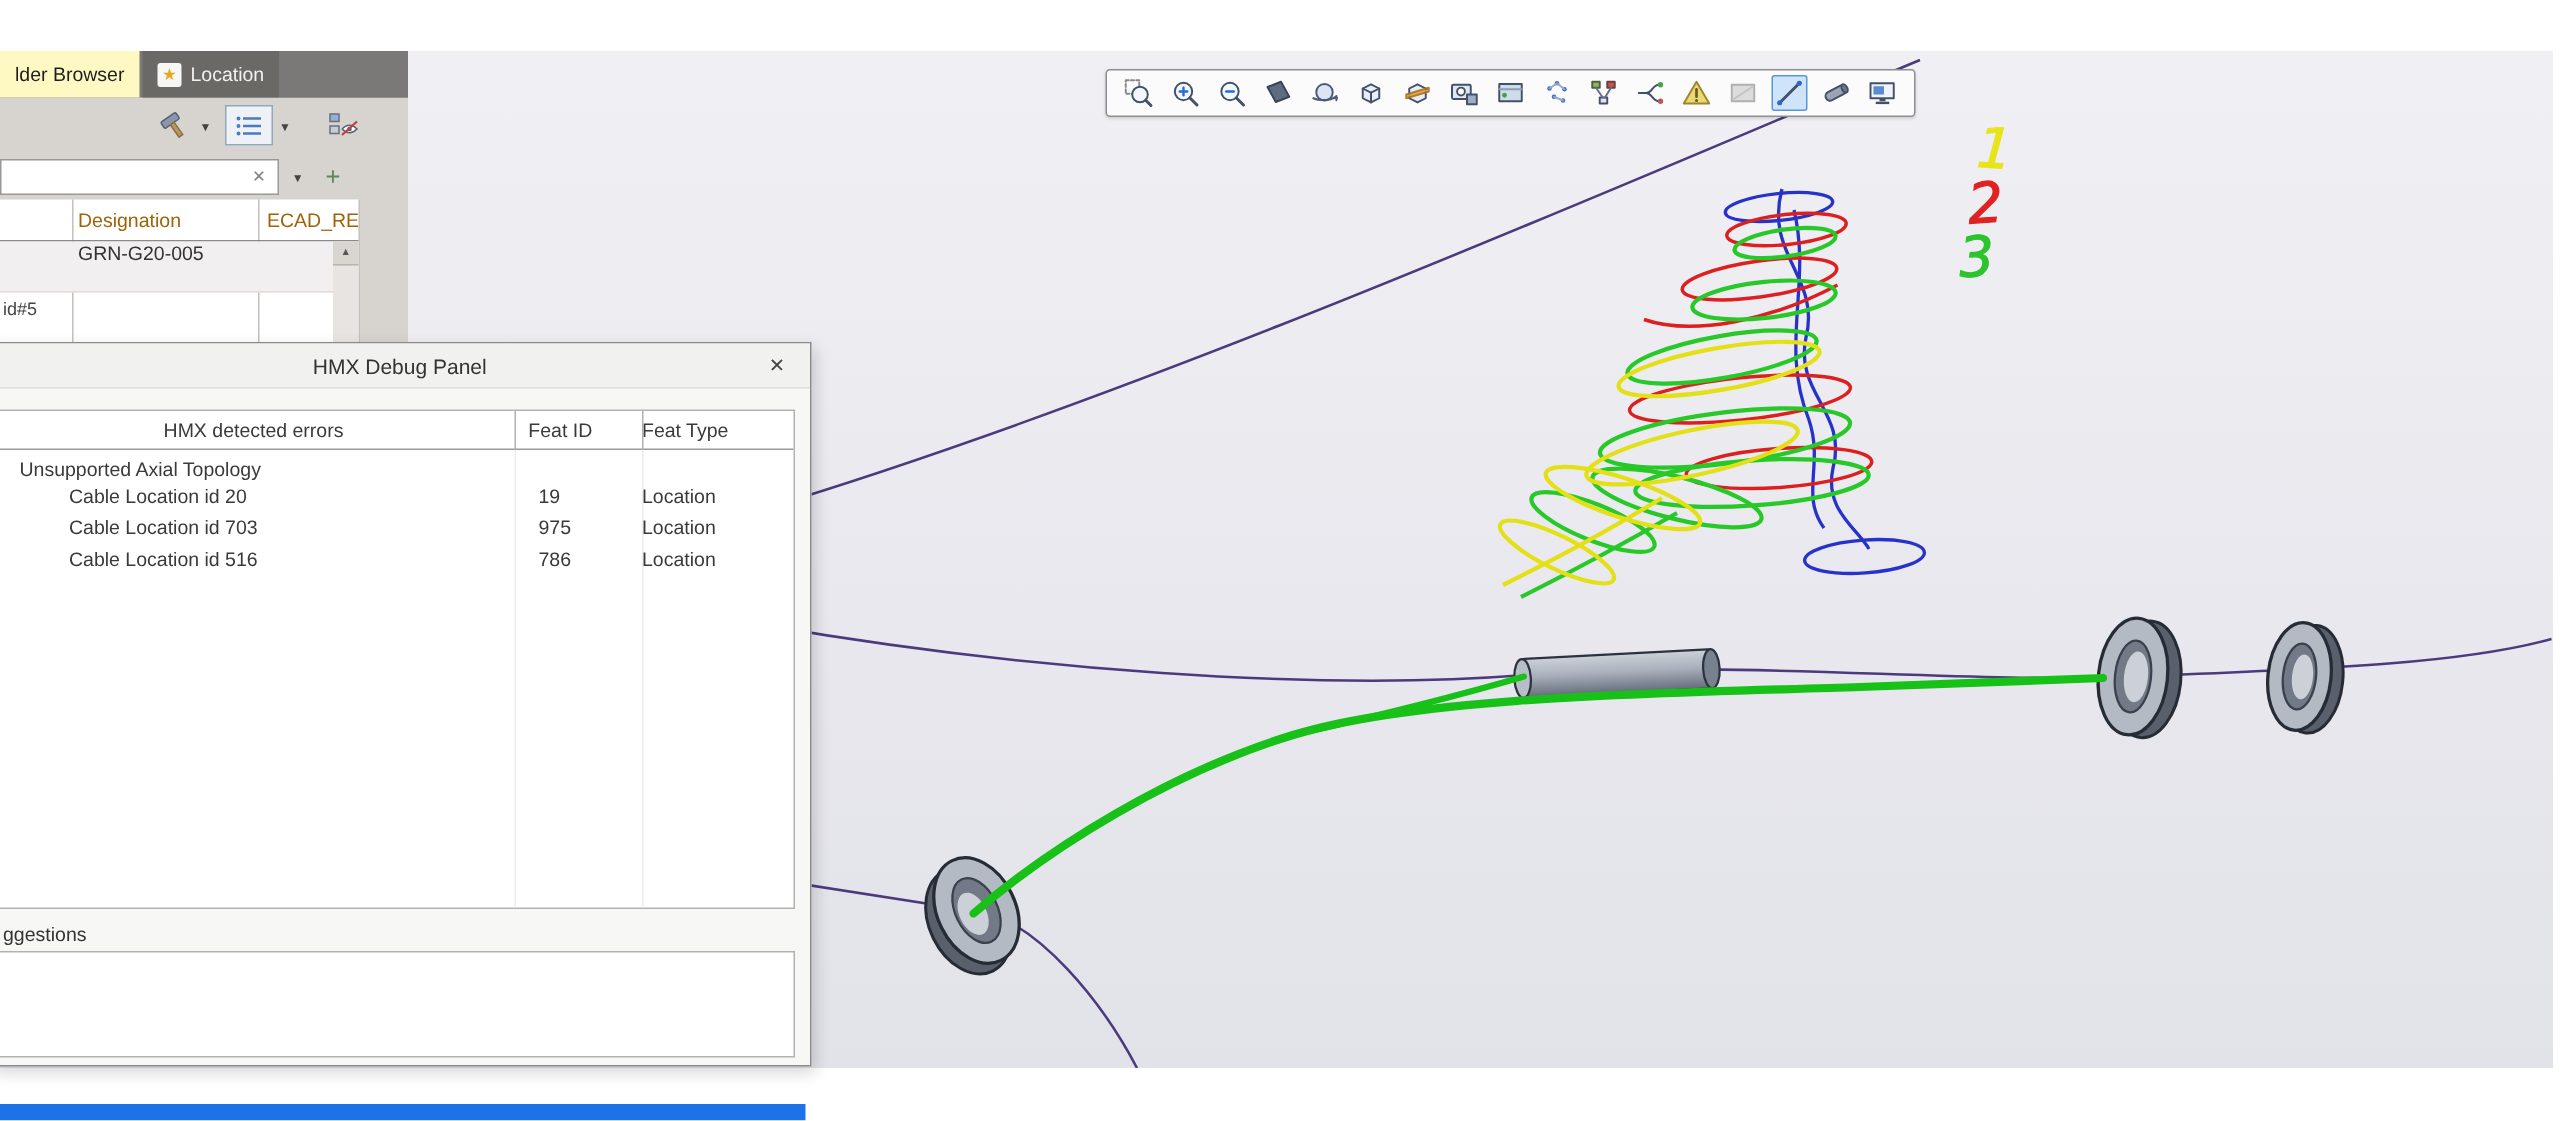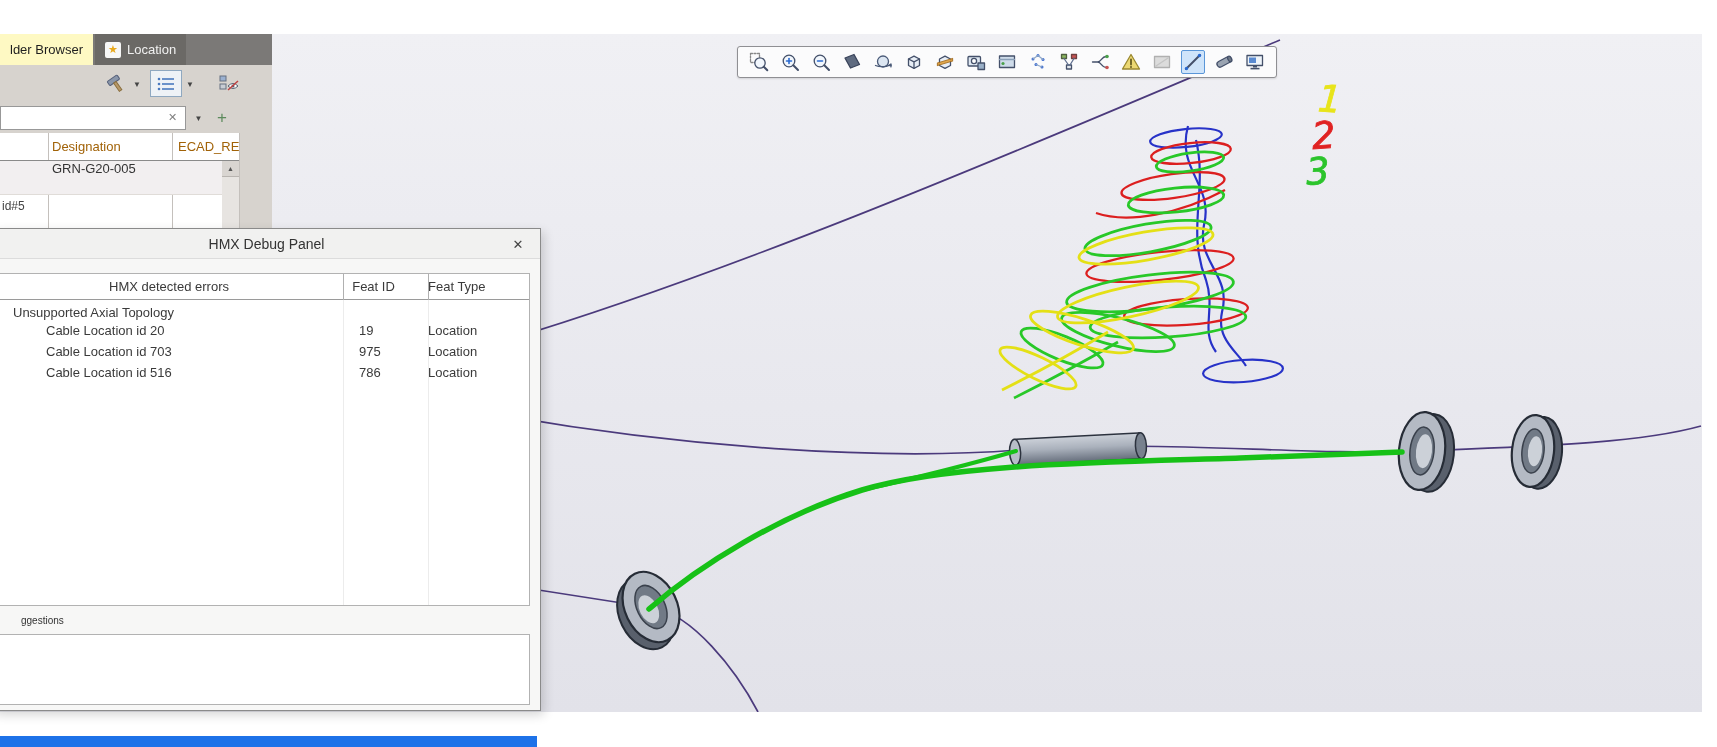--- a/index.html
+++ b/index.html
@@ -62,21 +62,21 @@
   .err-h1{left:0;width:348px;text-align:center}
   .err-h2{left:336px;width:85px;text-align:center}
   .err-h3{left:433px;width:103px;text-align:left}
   .err-colline{position:absolute;top:0;width:1px;height:26px;background:#b0b0b0}
   .err-colguide{position:absolute;top:26px;width:1px;height:307px;background:#ececec}
   .err-group{padding:5px 0 1px 18px}
   .err-row{position:relative;height:21px}
   .err-row .c1{position:absolute;left:51px;top:2px}
   .err-row .c2{position:absolute;left:364px;width:85px;top:2px}
   .err-row .c3{position:absolute;left:433px;width:103px;text-align:left;top:2px}
-  .sugg-label{position:absolute;left:28px;top:386px;font-size:10px;color:#333}
+  .sugg-label{position:absolute;left:9px;top:386px;font-size:13px;color:#333}
   .sugg-box{position:absolute;left:1px;top:405px;width:536px;height:71px;background:#fff;border:1px solid #b2b2b2}
 
   .bluebar{position:absolute;left:0;top:736px;width:537px;height:11px;background:var(--bluebar,#1d72e8);z-index:30}
 </style>
 </head>
 <body>
 
 <div class="viewport">
   <svg class="scene" width="1717" height="747" viewBox="0 0 1717 747">
     <defs>

